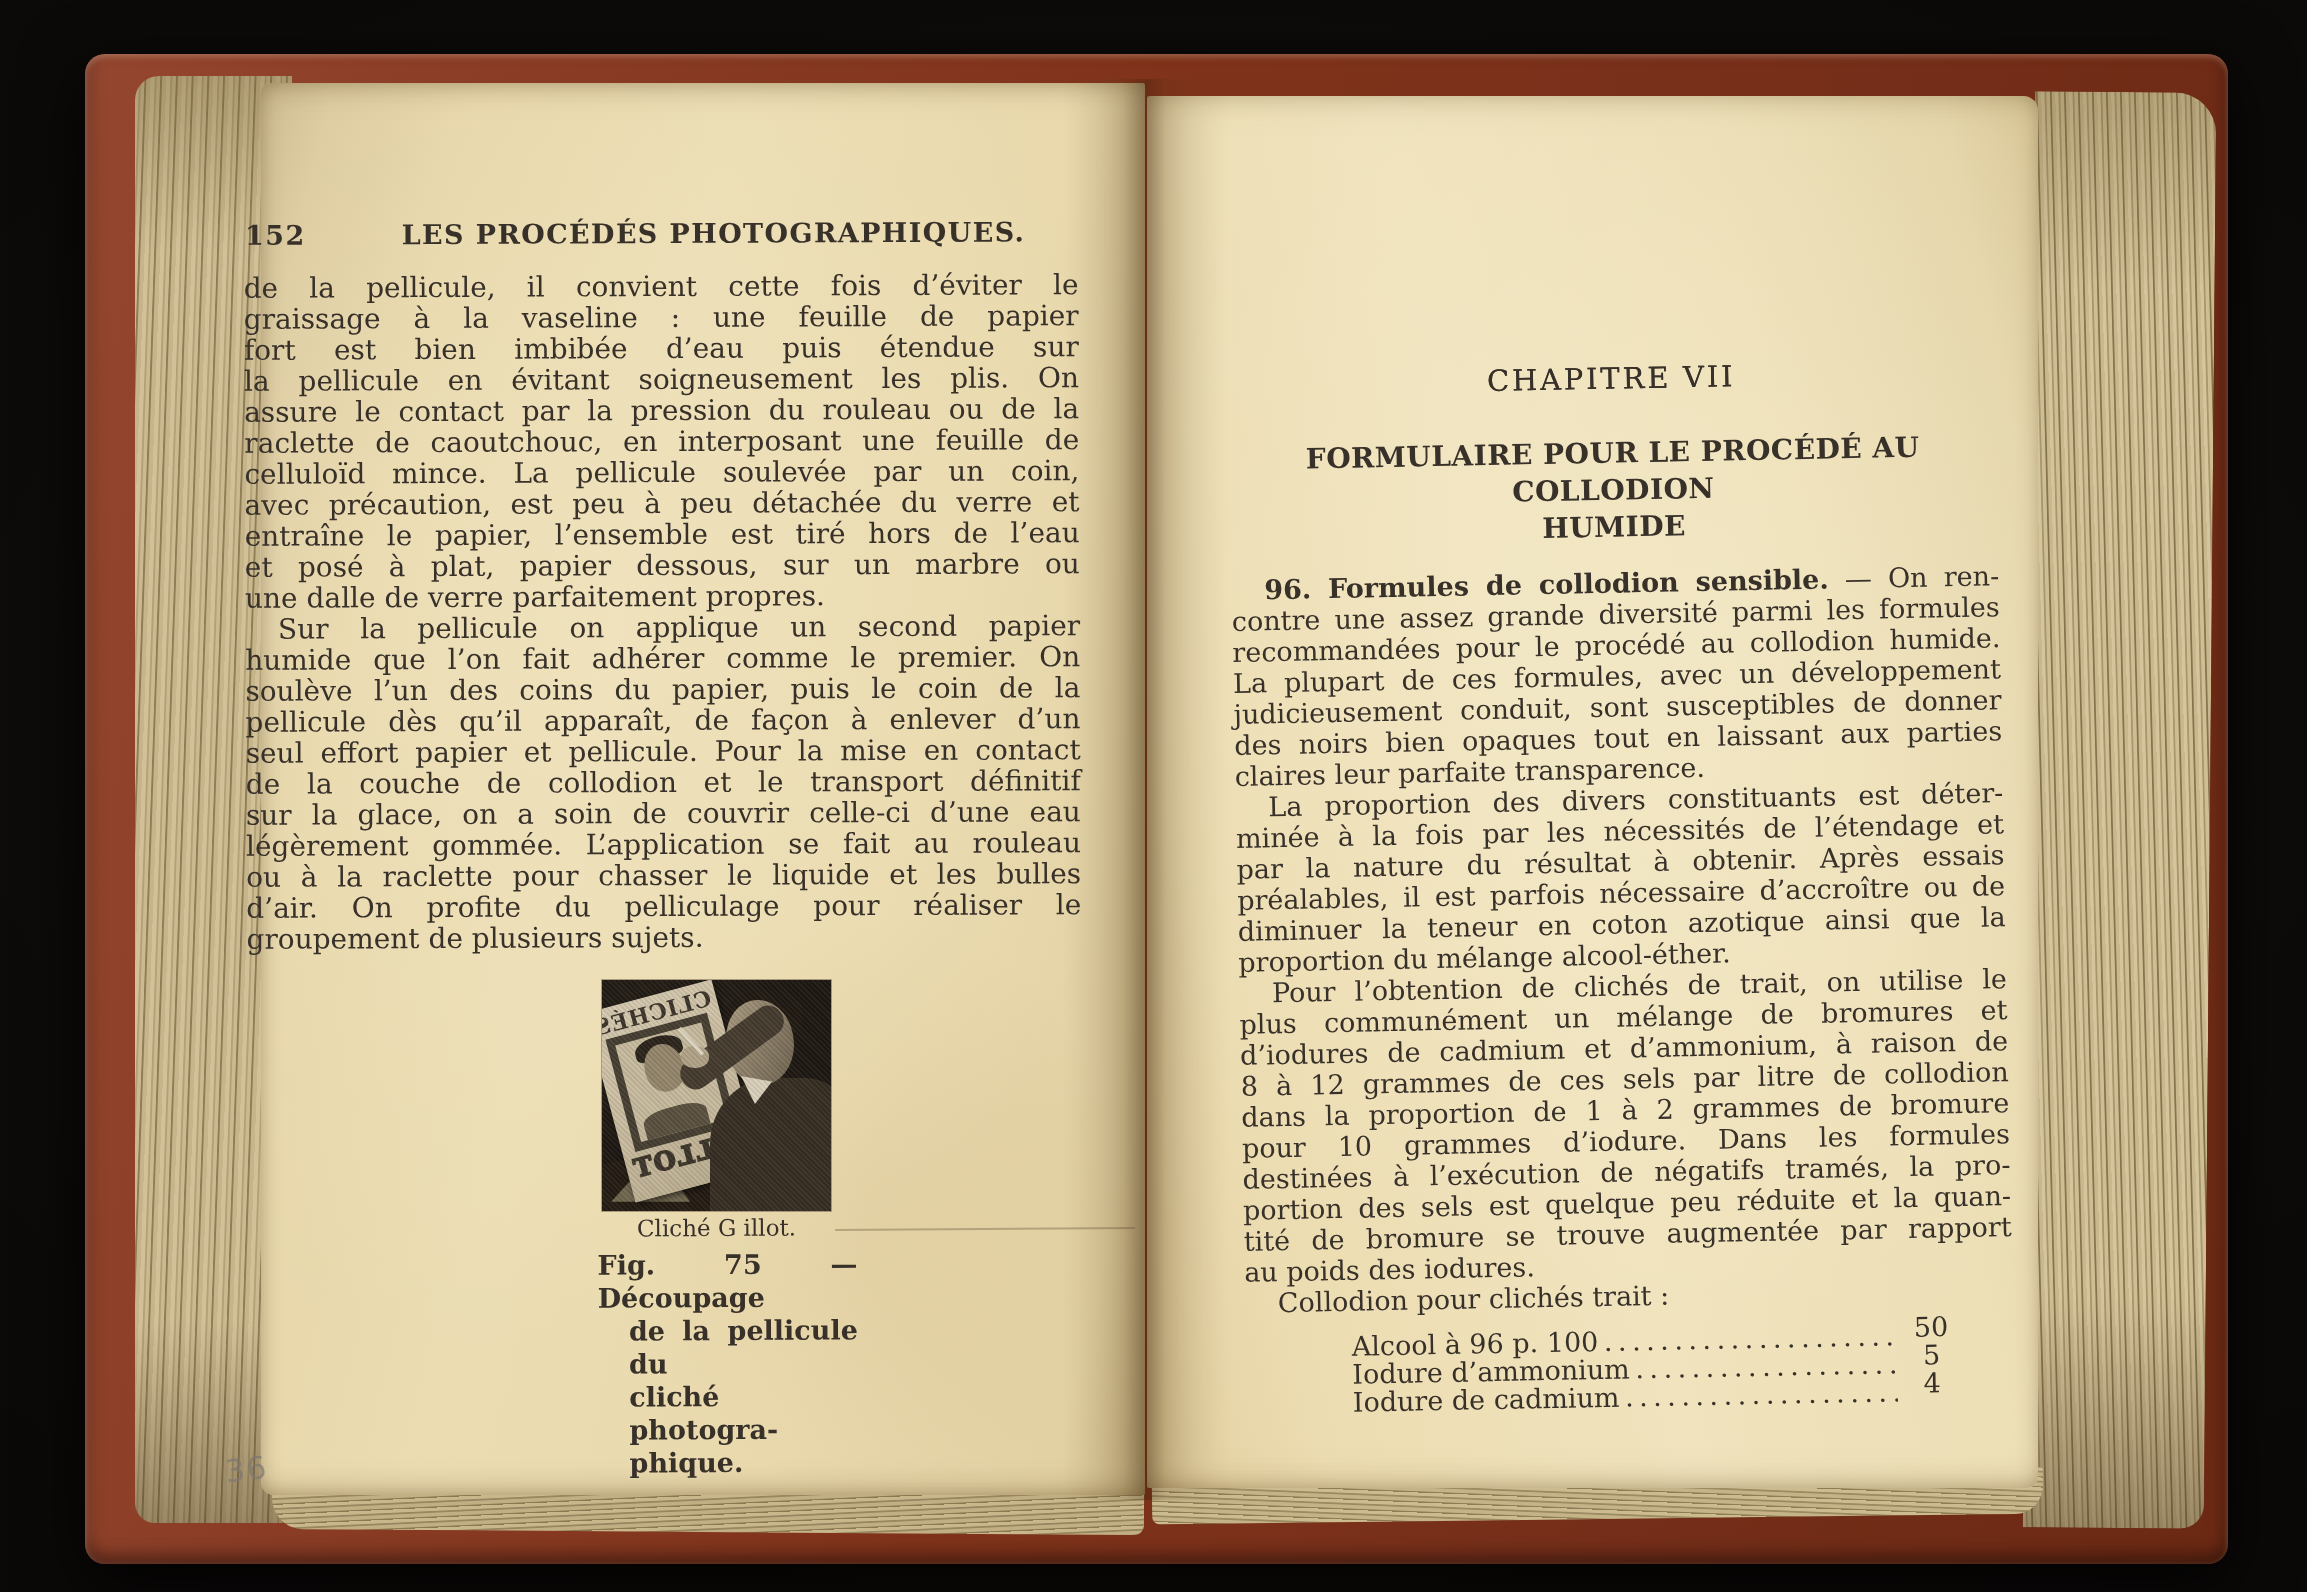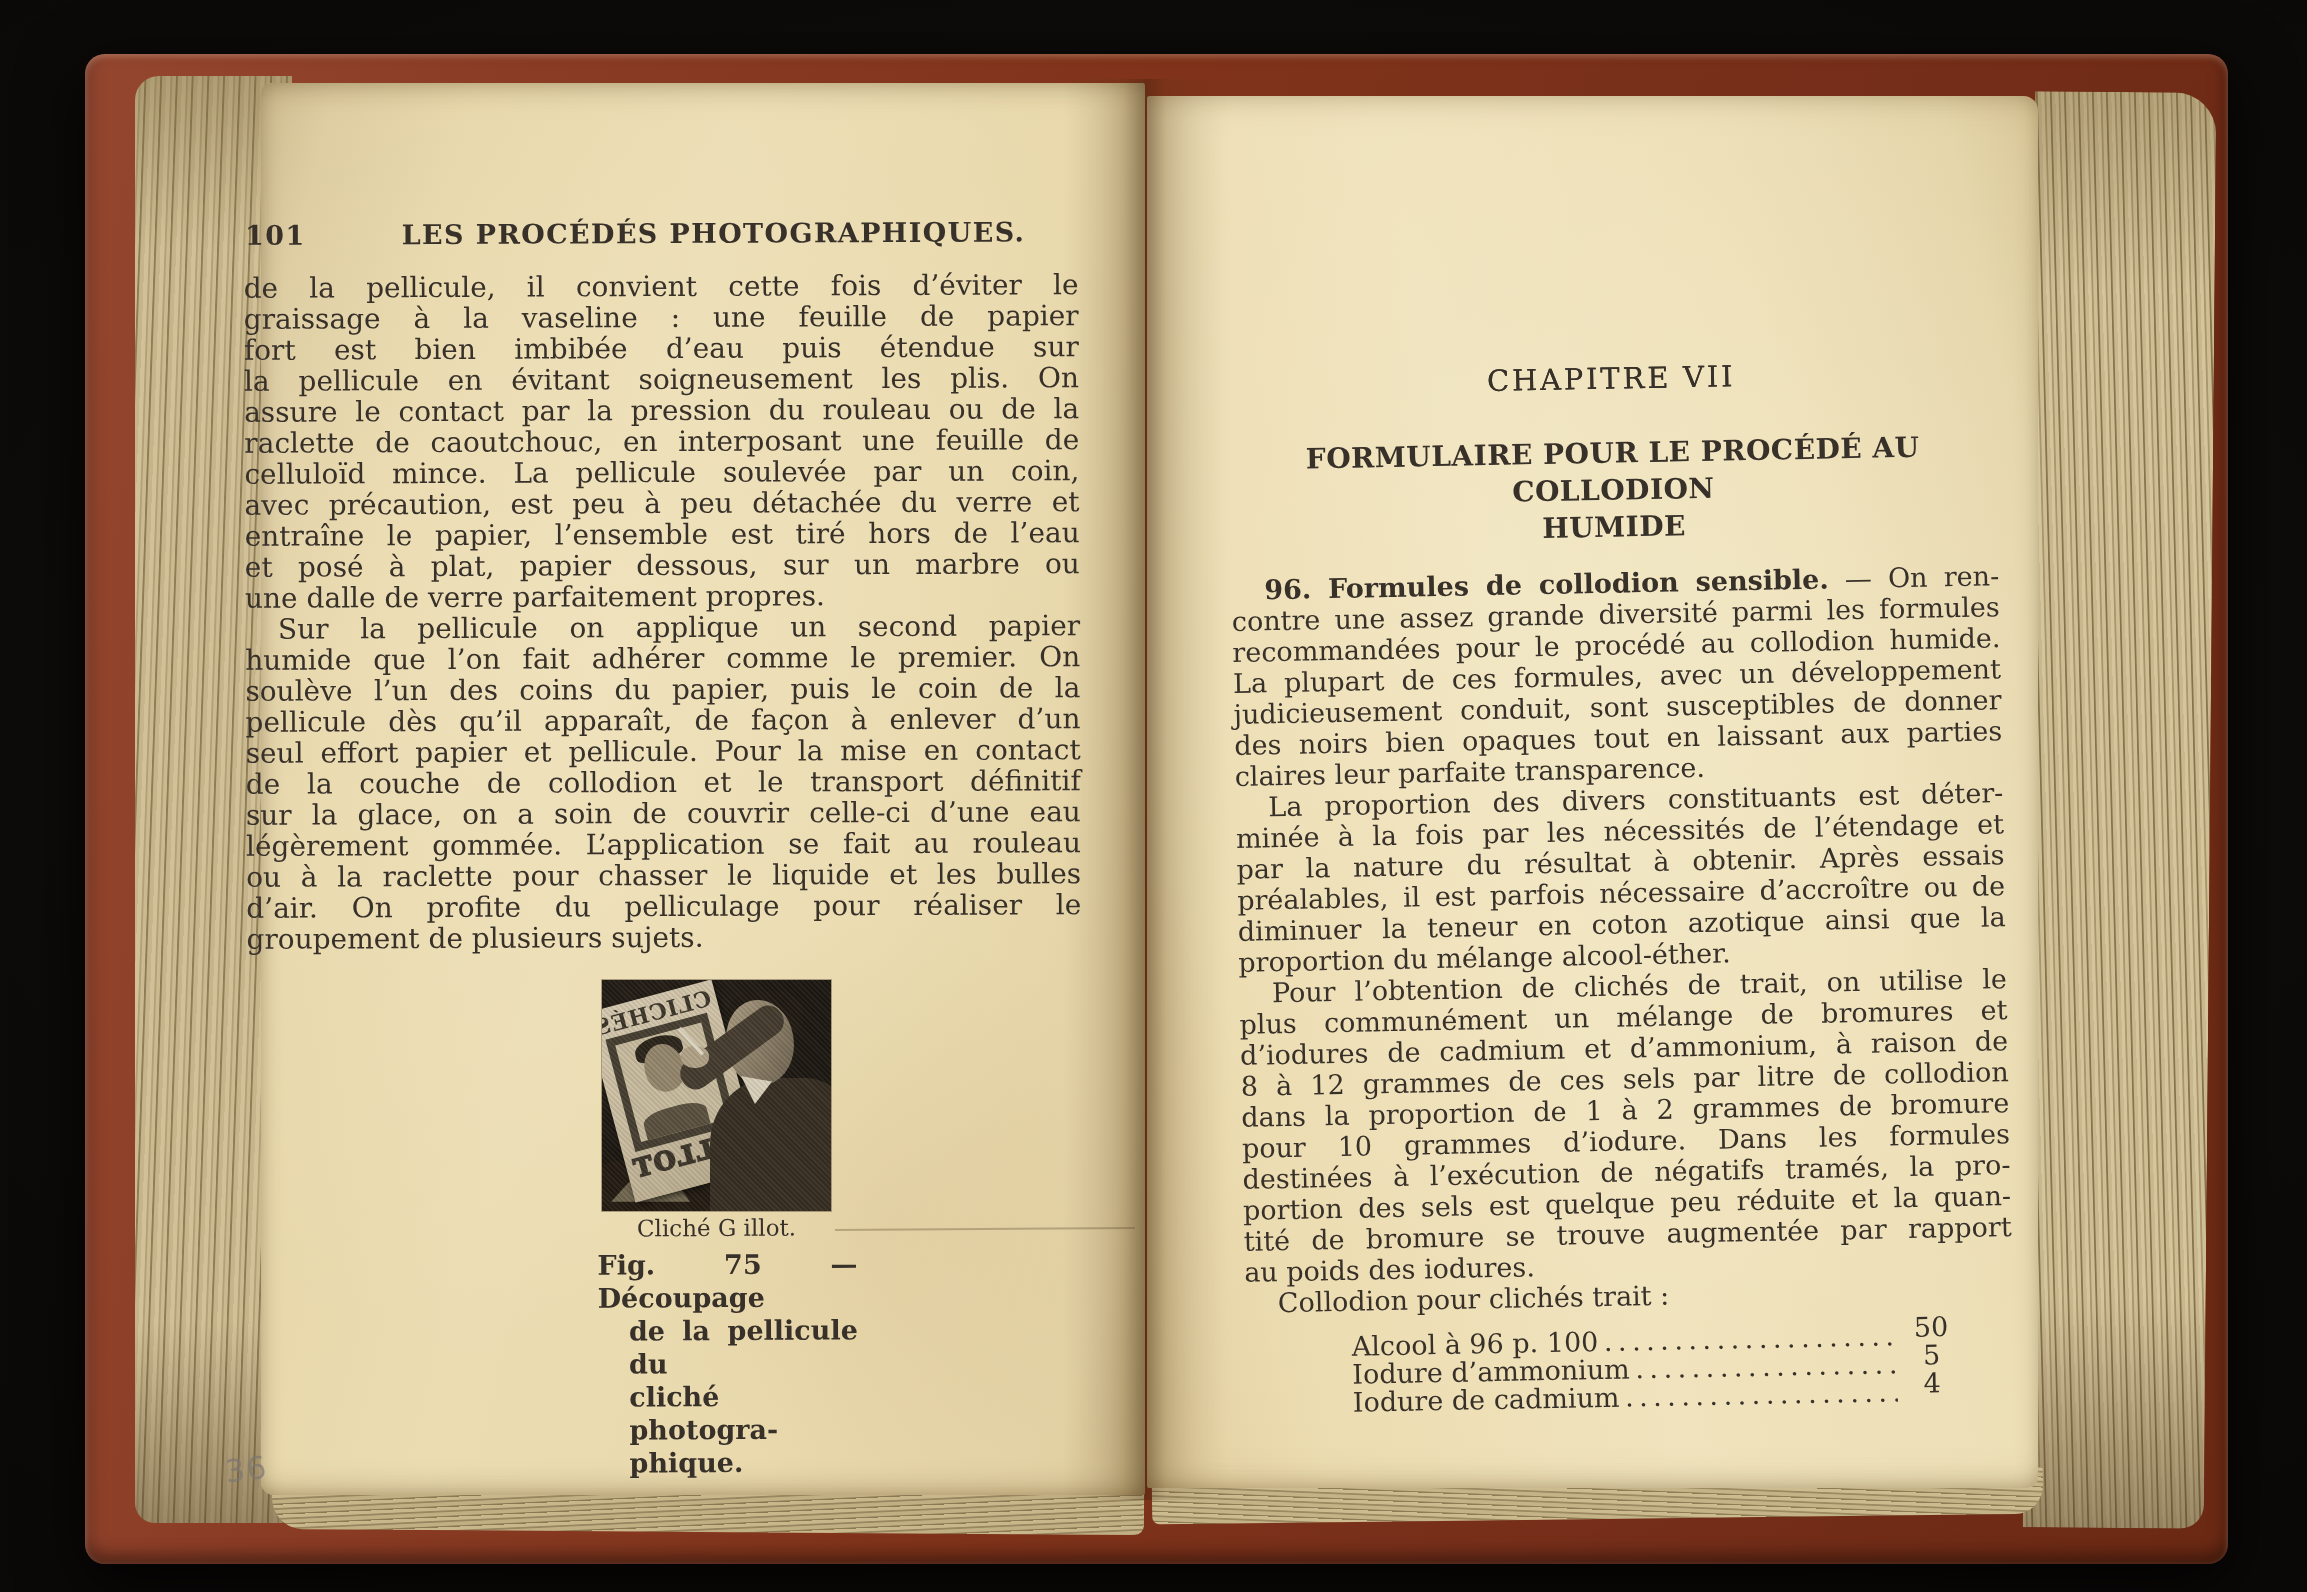--- a/index.html
+++ b/index.html
@@ -92,21 +92,21 @@
   <div class="cover"></div>
   <div class="stack-left"></div>
   <div class="stack-right"></div>
   <div class="stack-bottom-left"></div>
   <div class="stack-bottom-right"></div>
   <div class="page page-left"></div>
   <div class="page page-right"></div>
   <div class="gutter"></div>
 
   <div class="lp-header ink">
-    <span class="num">101</span>
+    <span class="num">152</span>
     <span class="title">LES PROCÉDÉS PHOTOGRAPHIQUES.</span>
   </div>
   <div class="lp-body ink">
     <div class="para">
         <div class="tline">de la pellicule, il convient cette fois d’éviter le</div>
         <div class="tline">graissage à la vaseline : une feuille de papier</div>
         <div class="tline">fort est bien imbibée d’eau puis étendue sur</div>
         <div class="tline">la pellicule en évitant soigneusement les plis. On</div>
         <div class="tline">assure le contact par la pression du rouleau ou de la</div>
         <div class="tline">raclette de caoutchouc, en interposant une feuille de</div>

